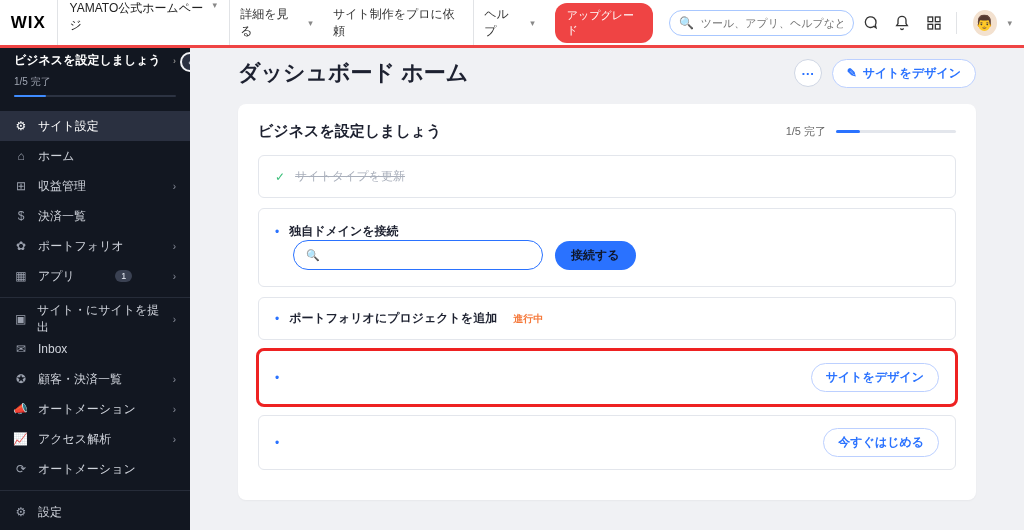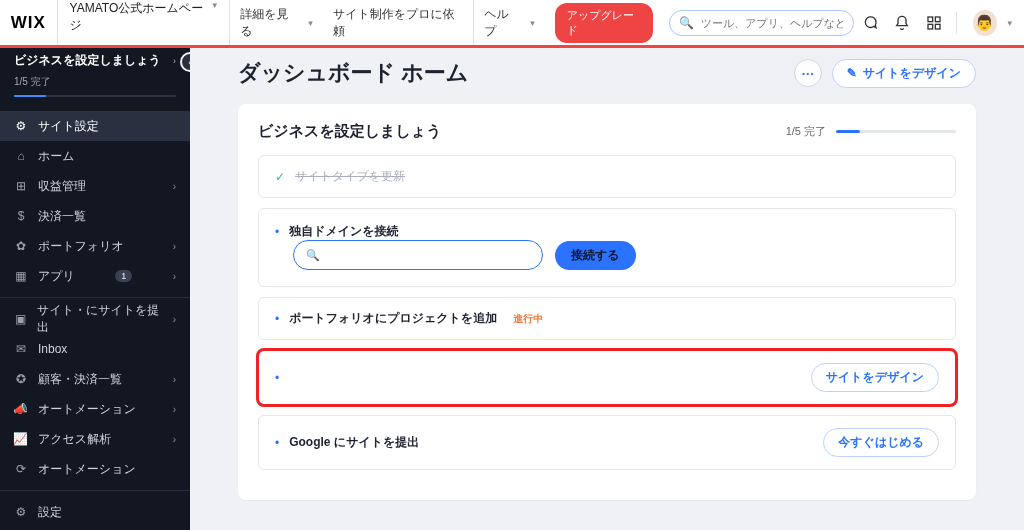--- a/index.html
+++ b/index.html
@@ -260,21 +260,20 @@
             <div class="pill-btn">
               <span>サイトをデザイン</span>
             </div>
           </div>
       </div>
     </div>
 
     <div class="step">
       <div class="step-row">
         <span class="bullet">•</span>
-        <span class="step-title">Google にサイトを提出</span>
         <div class="step-action">
             <div class="pill-btn">
               <span>今すぐはじめる</span>
             </div>
           </div>
       </div>
     </div>
 
   </div>
 </div>

